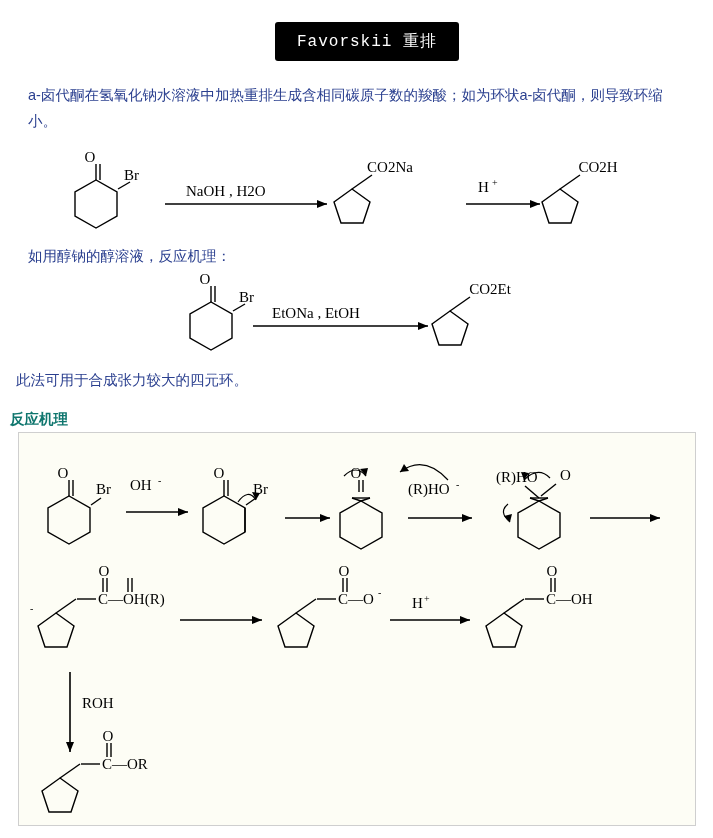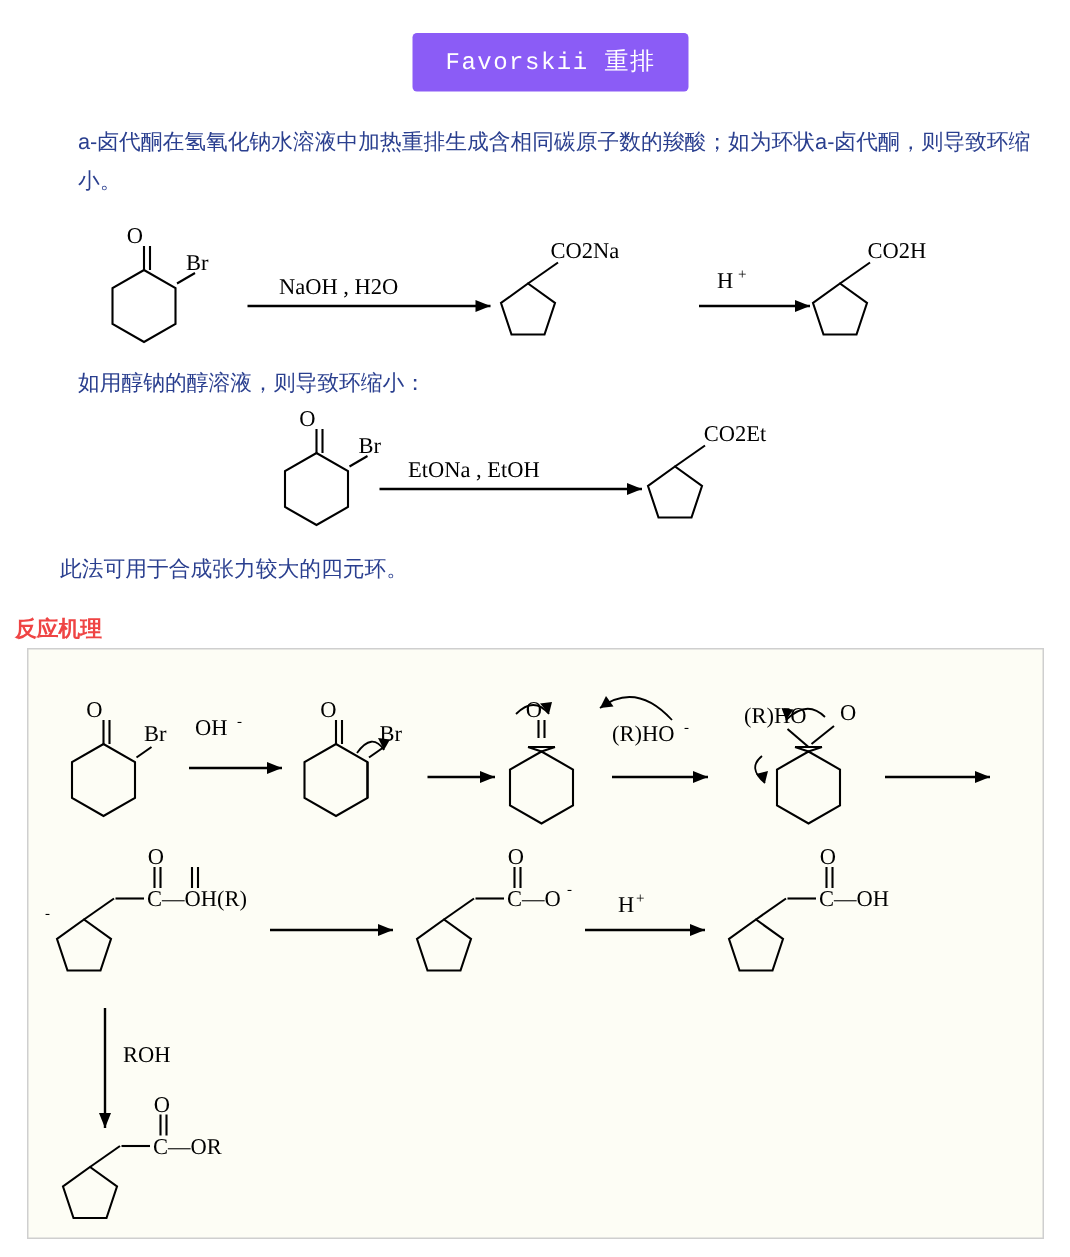--- a/index.html
+++ b/index.html
@@ -5,43 +5,42 @@
   html,body{margin:0;padding:0;}
   body{
     width:713px;height:838px;
     background:#ffffff;
     font-family:"Liberation Sans", sans-serif;
     position:relative;
     overflow:hidden;
   }
   .title-bar{
     position:absolute;left:275px;top:22px;
-    background:#8b5cf6;
+    background:#000000;
     color:#ffffff;
     font-family:"Liberation Mono", monospace;
     font-size:16px;
     letter-spacing:1px;
     padding:9px 22px;
     border-radius:3px;
     white-space:nowrap;
   }
   .para{
     position:absolute;
     color:#2a3f8f;
     font-size:14.5px;
     line-height:26px;
     font-family:"Liberation Sans", sans-serif;
-    margin-left:24px;
   }
   .p1{left:28px;top:82px;width:660px;}
   .p2{left:28px;top:243px;}
   .p3{left:16px;top:367px;}
   .mech-head{
     position:absolute;left:10px;top:410px;
-    color:#ef4444;font-size:14.5px;font-weight:bold;
+    color:#0f766e;font-size:14.5px;font-weight:bold;
   }
   .mech-box{
     position:absolute;left:18px;top:432px;
     width:676px;height:392px;
     background:#fdfdf5;
     border:1px solid #cfcfcf;
   }
   svg{position:absolute;left:0;top:0;}
   .lbl{font-family:"Liberation Serif", serif;font-size:15px;fill:#000;}
   .sup{font-family:"Liberation Serif", serif;font-size:10px;fill:#000;}
@@ -79,21 +78,21 @@
   <text class="lbl" x="478" y="44">H</text>
   <text class="sup" x="492" y="38">+</text>
 
   <g stroke="#000" stroke-width="1.4" fill="none">
     <polygon points="549,75 542,54 560,41 578,54 571,75"></polygon>
     <line x1="560" y1="41" x2="580" y2="27"></line>
   </g>
   <text class="lbl" x="598" y="24" text-anchor="middle">CO2H</text>
 </svg>
 
-<div class="para p2">如用醇钠的醇溶液，则导致环缩小：</div>
+<div class="para p2">如用醇钠的醇溶液，反应机理：</div>
 
 <svg width="713" height="110" style="top:268px;">
   <g stroke="#000" stroke-width="1.4" fill="none">
     <polygon points="190,70 190,46 211,34 232,46 232,70 211,82"></polygon>
     <line x1="211" y1="34" x2="211" y2="18"></line>
     <line x1="215" y1="34" x2="215" y2="18"></line>
   </g>
   <text class="lbl" x="205" y="16" text-anchor="middle">O</text>
   <text class="lbl" x="239" y="34">Br</text>
   <line x1="233" y1="43" x2="245" y2="36" stroke="#000" stroke-width="1.4"></line>

